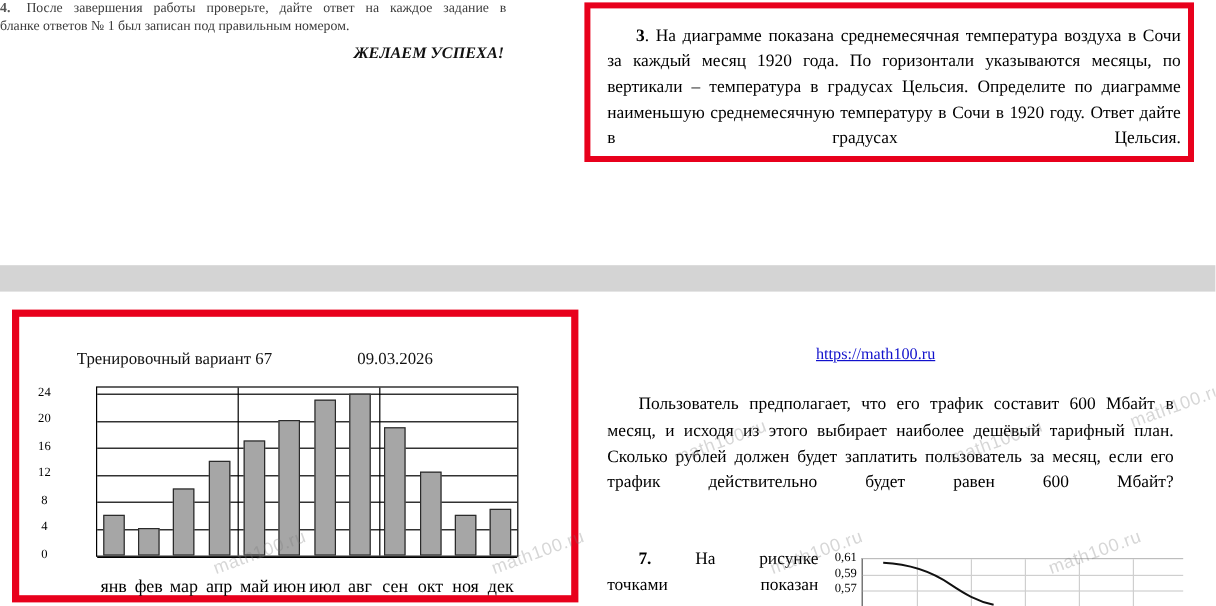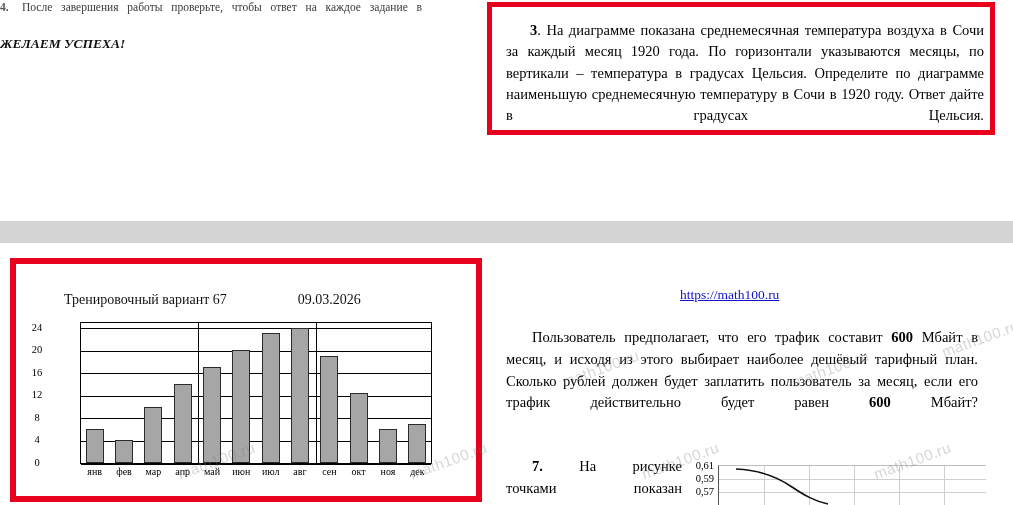--- a/index.html
+++ b/index.html
@@ -46,21 +46,21 @@
     position: absolute;
     left: 0px;
     top: 15px;
     width: 340px;
   }
   .tl-success {
     position: absolute;
     left: 0px;
     top: 36px;
     width: 420px;
-    text-align: left;
+    text-align: right;
     font-weight: bold;
     font-style: italic;
     font-size: 13.5px;
     color: #111;
   }
 
   
   .task3-box {
     position: absolute;
     left: 487px;
@@ -173,23 +173,23 @@
   }
   .xlabels {
     position: absolute;
     left: 28px;
     top: 144px;
     width: 352px;
     height: 16px;
   }
   .xlabel {
     position: absolute;
-    top: 0;
+    top: 15px;
     text-align: center;
-    font-size: 10px;
+    font-size: 15px;
     color: #000;
   }
 
   
   .link-line {
     position: absolute;
     left: 680px;
     top: 287px;
     font-size: 13.5px;
     color: #1111cc;
@@ -199,21 +199,21 @@
     left: 506px;
     top: 327px;
     width: 472px;
     font-size: 14.5px;
     line-height: 1.5;
     text-align: justify;
     text-align-last: justify;
     text-indent: 26px;
     color: #000;
   }
-  .para-user b { font-weight: bold; }
+  .para-user b { font-weight: normal; }
 
   .task7 {
     position: absolute;
     left: 506px;
     top: 455px;
     width: 176px;
     font-size: 14.5px;
     line-height: 1.55;
     color: #000;
   }
@@ -287,21 +287,22 @@
     white-space: nowrap;
     pointer-events: none;
     letter-spacing: 0.5px;
   }
 </style>
 </head>
 <body>
 
 <div class="top-left">
   <span class="tl-marker">4.</span>
-  <div class="tl-line1">После завершения работы проверьте, чтобы ответ на каждое задание в</div>
+  <div class="tl-line1">После завершения работы проверьте, дайте ответ на каждое задание в</div>
+  <div class="tl-line2">бланке ответов № 1 был записан под правильным номером.</div>
   <div class="tl-success">ЖЕЛАЕМ УСПЕХА!</div>
 </div>
 
 <div class="task3-box">
   <div class="task3-text">
     <b>3</b><span>. На диаграмме показана среднемесячная температура воздуха в Сочи за каждый месяц 1920 года. По горизонтали указываются месяцы, по вертикали – температура в градусах Цельсия. Определите по диаграмме наименьшую среднемесячную температуру в Сочи в 1920 году. Ответ дайте в градусах Цельсия.</span>
   </div>
 </div>
 
 <div class="page-gap"></div>

